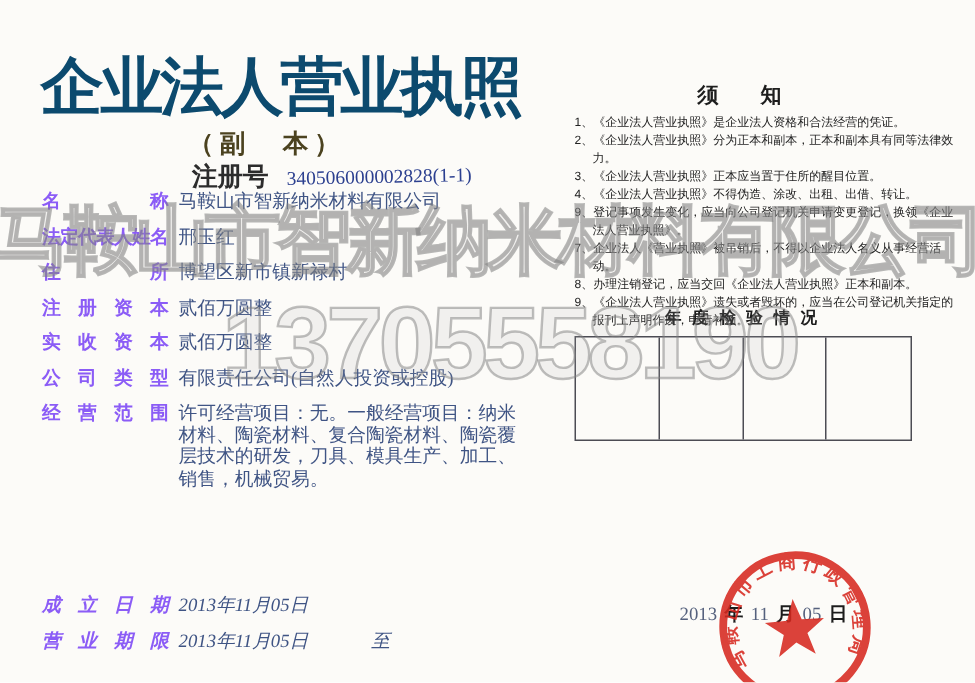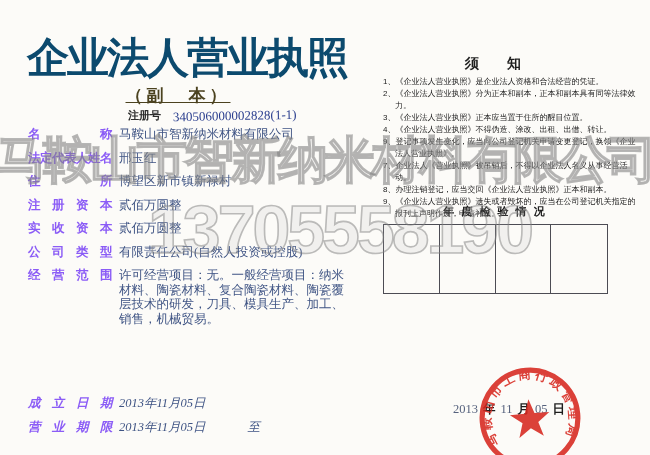--- a/index.html
+++ b/index.html
@@ -10,24 +10,24 @@
   }
   
   .title{
     position:absolute;left:27px;top:30px;width:300px;
     font-size:42px;font-weight:bold;letter-spacing:-2px;
     color:#0c4a6e;white-space:nowrap;
     font-family:"Liberation Sans",sans-serif;
   }
   .subtitle{
     position:absolute;left:108px;top:84px;width:140px;text-align:center;
-    font-size:17px;font-weight:bold;color:#4b421f;letter-spacing:4px;white-space:nowrap;text-decoration:underline;
+    font-size:17px;font-weight:bold;color:#4b421f;letter-spacing:4px;white-space:nowrap;
   }
   .reg-row{position:absolute;left:128px;top:106px;white-space:nowrap;}
-  .reg-label{font-size:11px;font-weight:bold;color:#2c2c2c;vertical-align:middle;}
+  .reg-label{font-size:17px;font-weight:bold;color:#2c2c2c;vertical-align:middle;}
   .reg-number{
     display:inline-block;margin-left:8px;font-size:13px;color:#2b3f8f;
     transform:rotate(-1.2deg);vertical-align:middle;
     font-family:"Liberation Serif",serif;
   }
   .fields{position:absolute;left:28px;top:127px;width:330px;}
   .field-row{display:flex;align-items:flex-start;margin-bottom:9px;}
   .field-label{
     width:84px;min-width:84px;font-size:12.5px;font-weight:bold;color:#8b5cf6;
     text-align:justify;text-align-last:justify;line-height:14px;letter-spacing:-0.5px;

